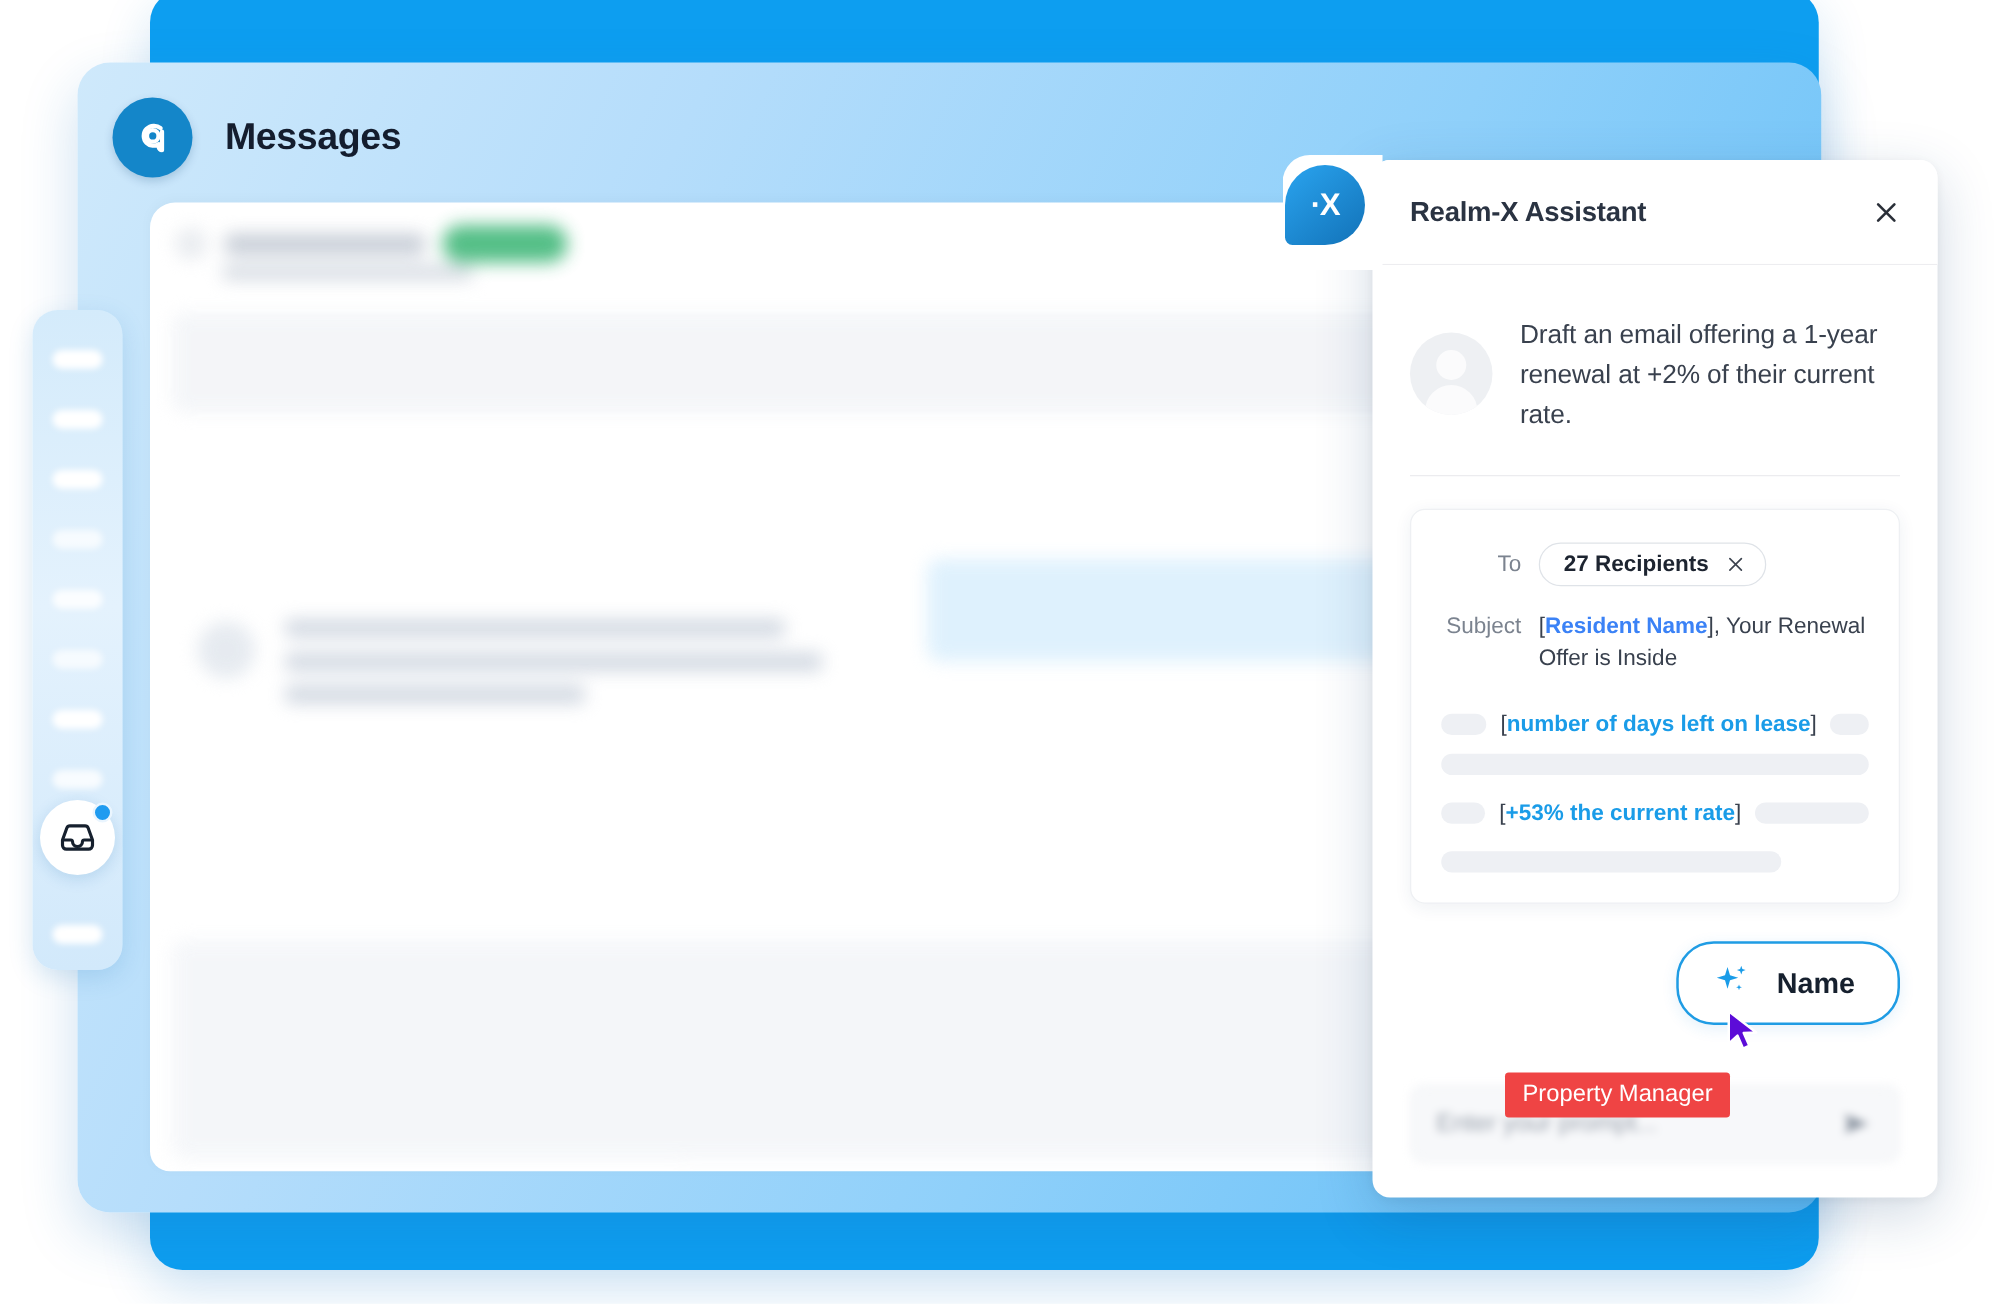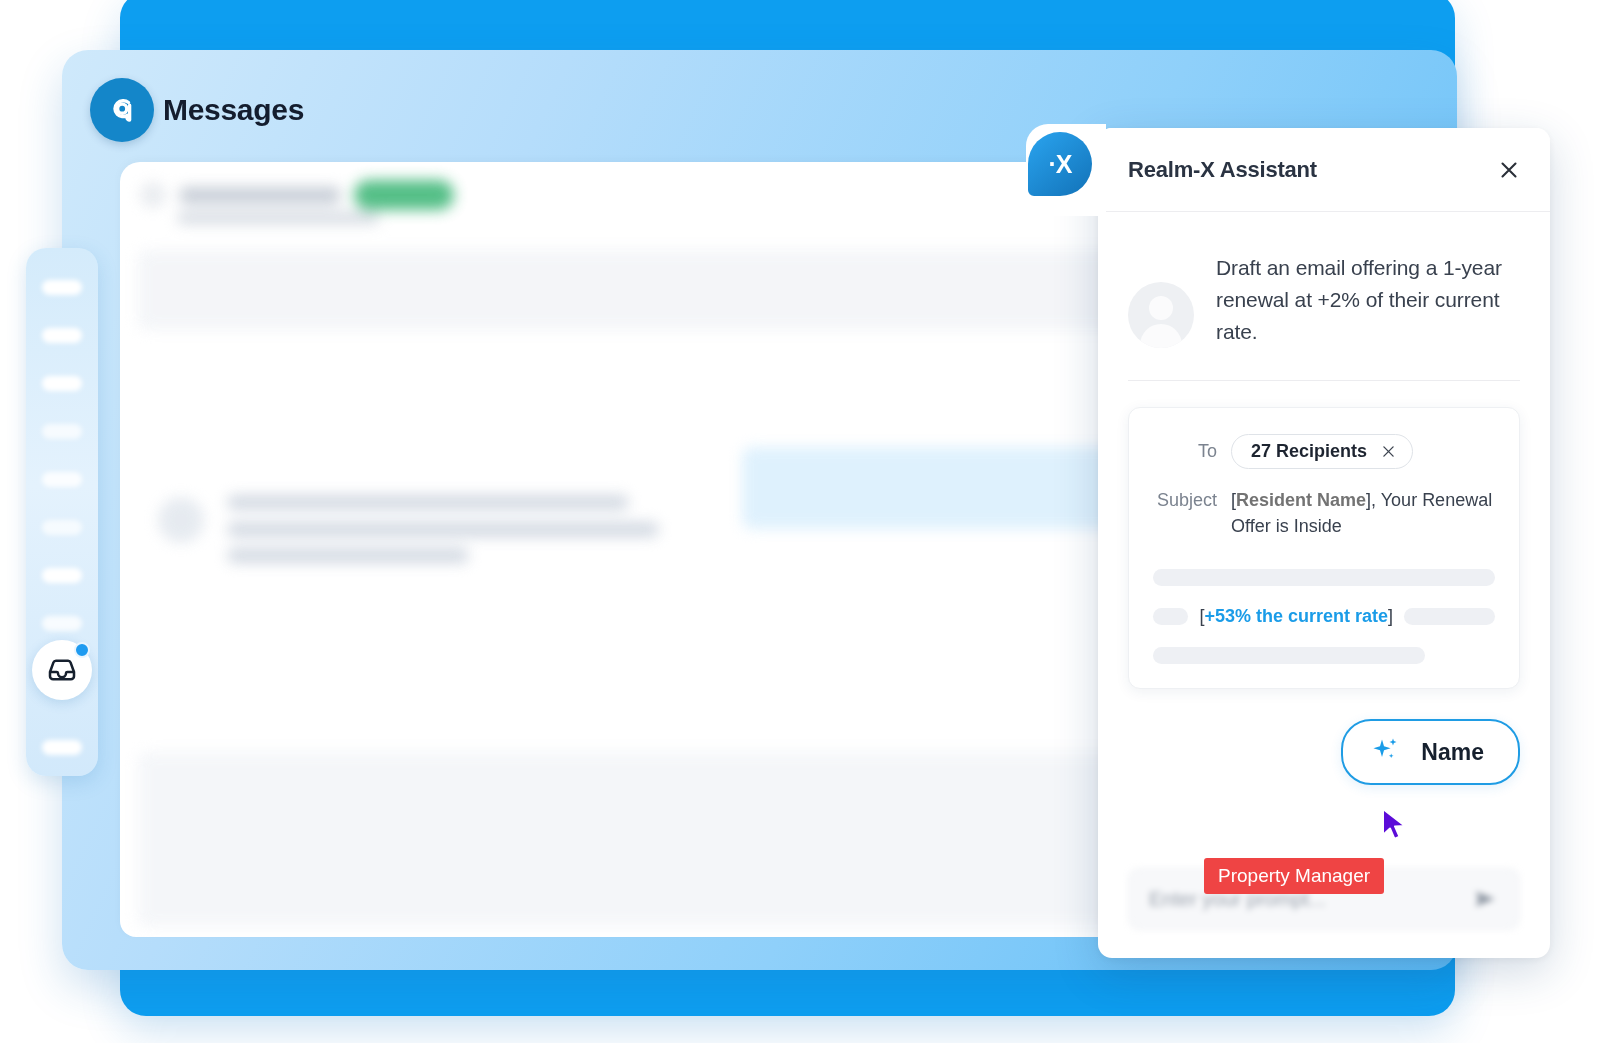--- a/index.html
+++ b/index.html
@@ -26,21 +26,21 @@
     width: 1395px; height: 920px;
     border-radius: 26px;
     background: linear-gradient(115deg,#cfe9fb 0%,#b5ddfb 28%,#8fd0fa 62%,#5dbcf7 100%);
     box-shadow: 0 18px 44px rgba(30,120,190,.22);
     overflow: hidden;
   }
 
   
   .win-header {
     position: absolute; left: 28px; top: 28px;
-    display: flex; align-items: center; gap: 9px;
+    display: flex; align-items: center; gap: 26px;
   }
   .brand-logo {
     width: 64px; height: 64px; border-radius: 50%;
     background: #1486c9;
     display: flex; align-items: center; justify-content: center;
     box-shadow: 0 3px 8px rgba(0,60,110,.20);
   }
   .brand-logo svg { display: block; }
   .win-title {
     font-size: 30px; font-weight: 700; color: #141d2e;
@@ -135,21 +135,21 @@
     color: #2a3342; letter-spacing: -.2px;
   }
   .asst-close {
     position: absolute; right: 26px; top: 50%; transform: translateY(-50%);
     width: 30px; height: 30px; cursor: pointer;
     display: flex; align-items: center; justify-content: center;
   }
 
   .asst-body { padding: 38px 30px 0 30px; }
 
-  .user-msg { display: flex; gap: 22px; align-items: flex-end; }
+  .user-msg { display: flex; gap: 22px; align-items: center; }
   .user-av {
     flex: 0 0 auto; width: 66px; height: 66px; border-radius: 50%;
     background: #eef0f3; position: relative; overflow: hidden;
   }
   .user-av::before {
     content: ""; position: absolute; left: 50%; top: 14px;
     transform: translateX(-50%);
     width: 24px; height: 24px; border-radius: 50%; background: #fbfbfc;
   }
   .user-av::after {
@@ -184,21 +184,21 @@
     border: 1px solid #dfe3e8; border-radius: 19px;
     padding: 6px 15px 6px 19px; background: #fff;
   }
   .chip-text { font-size: 18px; font-weight: 700; color: #1d2430; }
   .chip-x { cursor: pointer; display: flex; }
 
   .subject-row { margin-top: 18px; }
   .subject-text {
     font-size: 18px; line-height: 26px; color: #39414e; flex: 1;
   }
-  .tok { color: #737373; font-weight: 700; }
+  .tok { color: #3b82f6; font-weight: 700; }
   .brk { color: #39414e; }
 
   .skel-block { margin-top: 30px; }
   .skel-line { display: flex; align-items: center; gap: 11px; margin-bottom: 13px; }
   .sk { height: 17px; border-radius: 9px; background: #eef0f4; }
   .sk-tok { font-size: 18px; font-weight: 700; color: #1a9ce8; white-space: nowrap; }
   .sk-tok .brk { color: #39414e; font-weight: 400; }
 
   
   .send-row {
@@ -332,20 +332,25 @@
           </div>
         </div>
 
         <div class="field-row subject-row">
           <div class="field-label" style="line-height:26px">Subject</div>
           <div class="subject-text"><span class="brk">[</span><span class="tok">Resident Name</span><span class="brk">]</span><span>, Your Renewal Offer is Inside</span></div>
         </div>
 
         <div class="skel-block">
           <div class="skel-line">
+            <span class="sk" style="width:62px"></span>
+            <span class="sk-tok"><span class="brk">[</span><span>number of days left on lease</span><span class="brk">]</span></span>
+            <span class="sk" style="width:52px"></span>
+          </div>
+          <div class="skel-line">
             <span class="sk" style="width:100%"></span>
           </div>
           <div class="skel-line" style="margin-top:20px">
             <span class="sk" style="width:46px"></span>
             <span class="sk-tok"><span class="brk">[</span><span>+53% the current rate</span><span class="brk">]</span></span>
             <span class="sk" style="width:118px"></span>
           </div>
           <div class="skel-line" style="margin-top:20px;margin-bottom:0">
             <span class="sk" style="width:272px"></span>
           </div>

